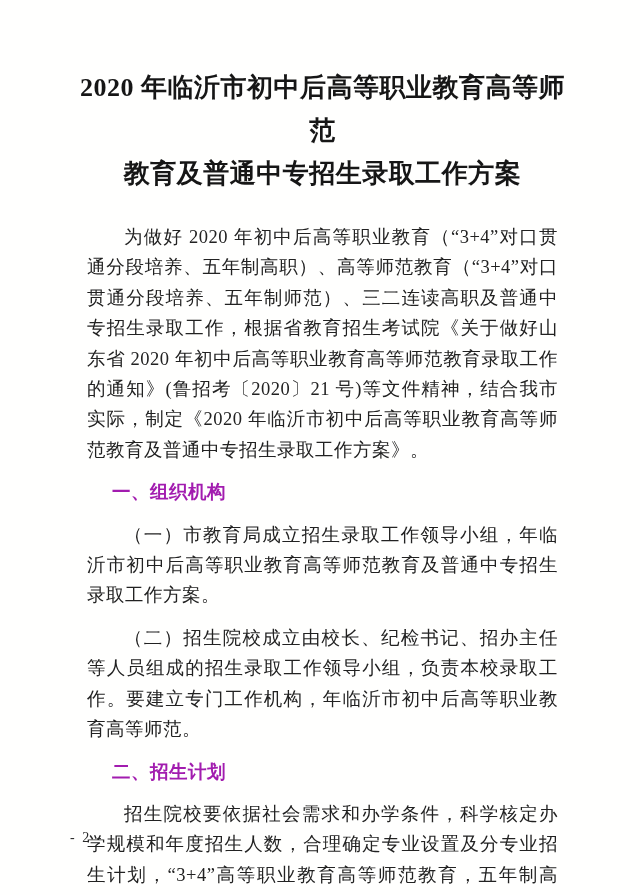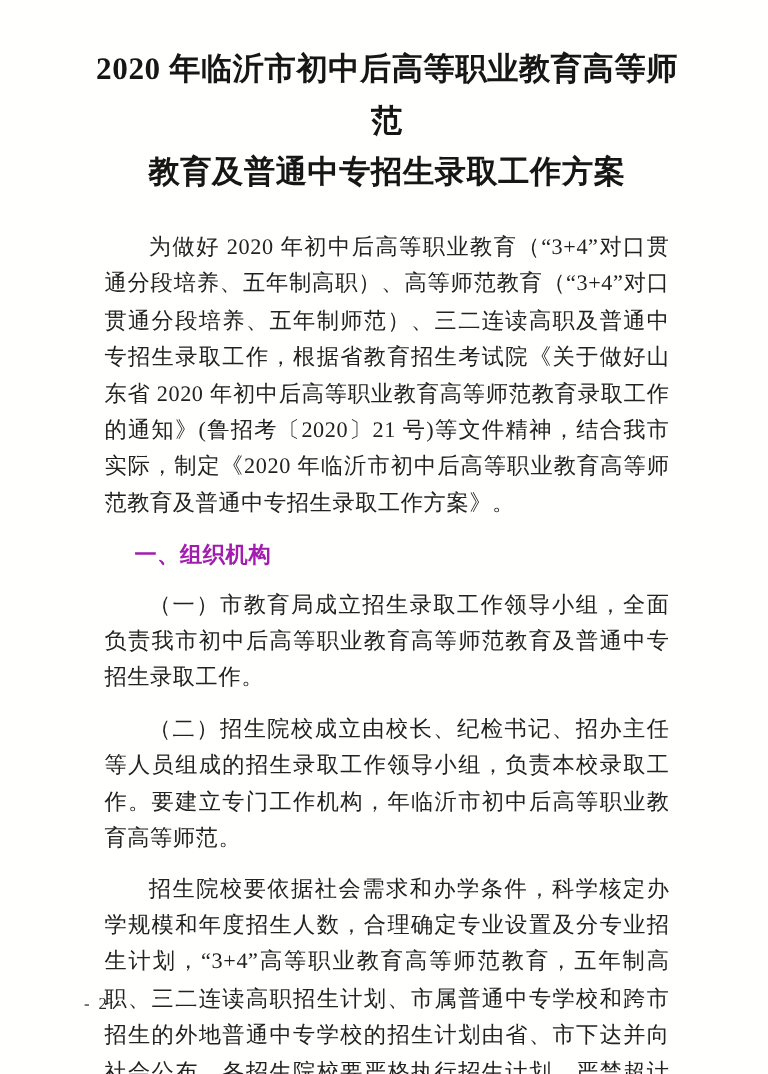--- a/index.html
+++ b/index.html
@@ -7,21 +7,21 @@
     padding: 0;
     background: #ffffff;
   }
   .page {
     position: relative;
     width: 640px;
     height: 895px;
     background: #fffffe;
     overflow: hidden;
     box-sizing: border-box;
-    padding: 36px 70px 0 75px;
+    padding: 66px 70px 0 75px;
     color: #1e1e1e;
   }
   .doc-title {
     margin: 0 0 27px 0;
     text-align: center;
     font-family: "Liberation Serif", serif;
     font-weight: bold;
     font-size: 26px;
     line-height: 43px;
     color: #161616;
@@ -66,21 +66,22 @@
 <div class="page">
 
   <h1 class="doc-title">
     <div>2020 年临沂市初中后高等职业教育高等师范</div>
     <div>教育及普通中专招生录取工作方案</div>
   </h1>
 
   <div class="doc-body">
     <p class="para">为做好 2020 年初中后高等职业教育（“3+4”对口贯通分段培养、五年制高职）、高等师范教育（“3+4”对口贯通分段培养、五年制师范）、三二连读高职及普通中专招生录取工作，根据省教育招生考试院《关于做好山东省 2020 年初中后高等职业教育高等师范教育录取工作的通知》(鲁招考〔2020〕21 号)等文件精神，结合我市实际，制定《2020 年临沂市初中后高等职业教育高等师范教育及普通中专招生录取工作方案》。</p>
     <h2 class="heading">一、组织机构</h2>
-    <p class="para">（一）市教育局成立招生录取工作领导小组，全面负责我市初中后高等职业教育高等师范教育及普通中专招生录取工作。</p>
+    <p class="para">（一）市教育局成立招生录取工作领导小组，年临沂市初中后高等职业教育高等师范教育及普通中专招生录取工作方案。</p>
     <p class="para">（二）招生院校成立由校长、纪检书记、招办主任等人员组成的招生录取工作领导小组，负责本校录取工作。要建立专门工作机构，年临沂市初中后高等职业教育高等师范。</p>
+    <h2 class="heading">二、招生计划</h2>
     <p class="para">招生院校要依据社会需求和办学条件，科学核定办学规模和年度招生人数，合理确定专业设置及分专业招生计划，“3+4”高等职业教育高等师范教育，五年制高职、三二连读高职招生计划、市属普通中专学校和跨市招生的外地普通中专学校的招生计划由省、市下达并向社会公布。各招生院校要严格执行招生计划，严禁超计划招生。</p>
 
   </div>
 
   <div class="page-number">- 2 -</div>
 
 </div>
 
 </body></html>

